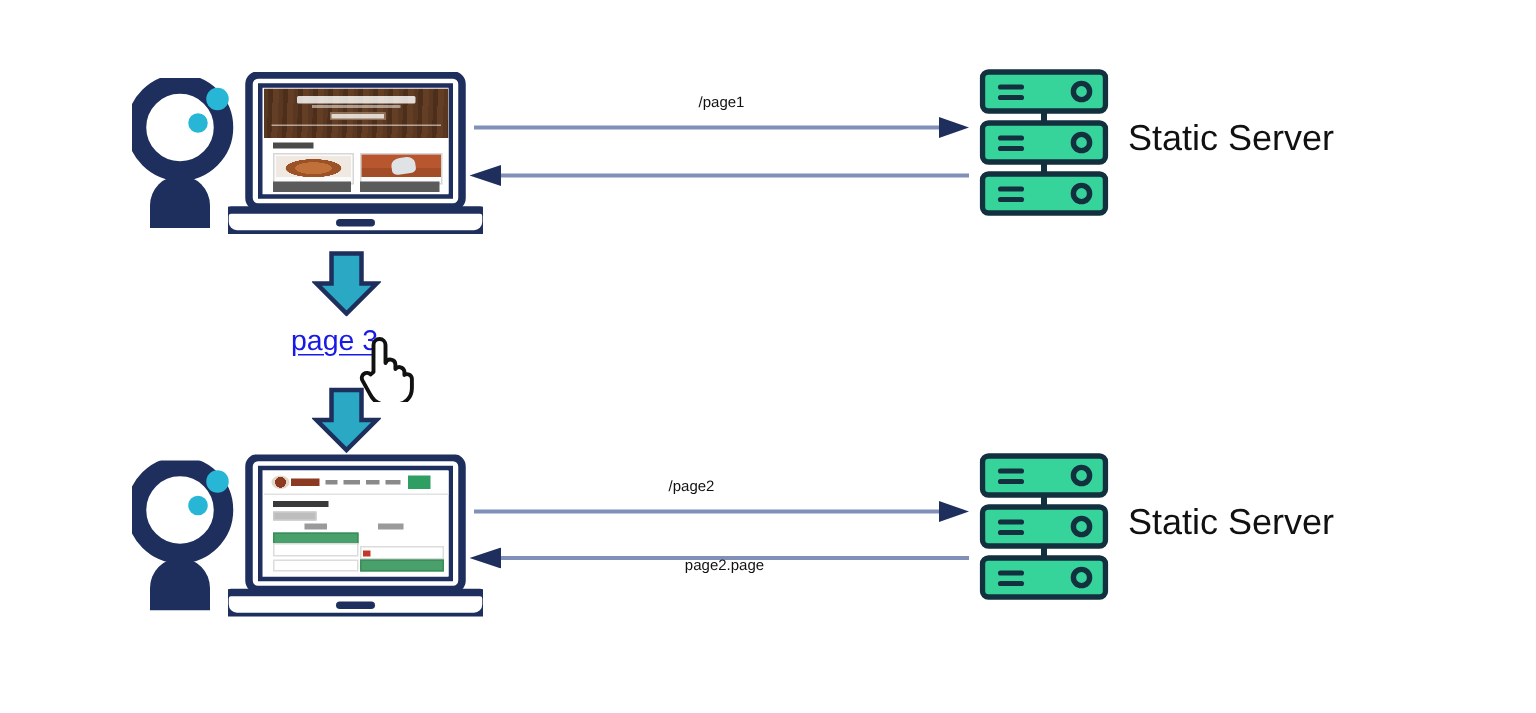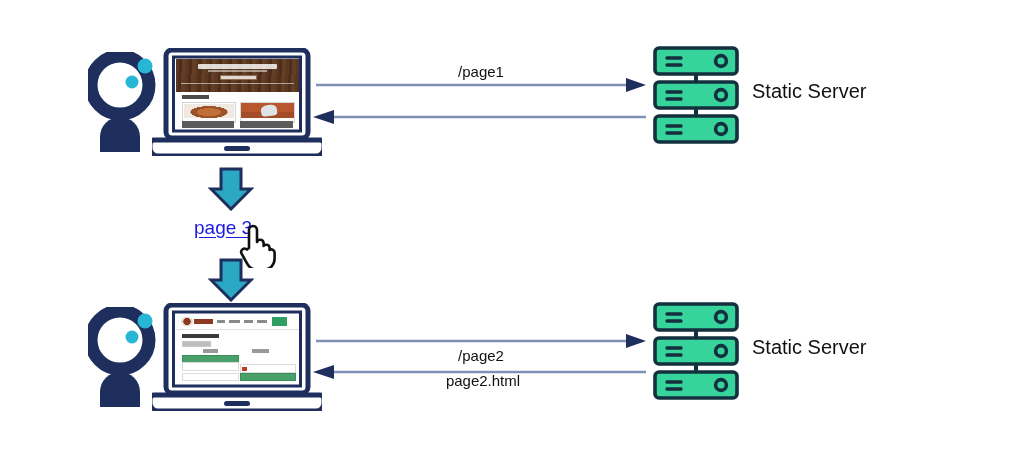--- a/index.html
+++ b/index.html
@@ -141,28 +141,28 @@
   }
 
   
   .server-stack { width: 86px; height: 100px; }
 
   
   .h-arrow { height: 14px; }
 
   
   .arrow-label {
-    font-size: 15px;
+    font-size: 10px;
     color: #111111;
     white-space: nowrap;
     text-align: center;
     line-height: 1;
   }
   .server-label {
-    font-size: 20px;
+    font-size: 24px;
     color: #111111;
     white-space: nowrap;
     line-height: 1;
   }
 
   
   .link-text {
     font-size: 19px;
     color: #1a1ae6;
     text-decoration: underline;
@@ -320,29 +320,29 @@
       <div class="pm2-row" style="left:52%; width:44%; top:84%;"></div>
     </div>
   </div>
 
   <div class="abs h-arrow" style="left:316px; top:334px; width:330px;">
     <svg viewBox="0 0 330 14" width="330" height="14" aria-hidden="true">
       <line x1="0" y1="7" x2="314" y2="7" stroke="#8190b8" stroke-width="2.6"></line>
       <polygon points="330,7 310,0 310,14" fill="#1e2f5e"></polygon>
     </svg>
   </div>
-  <div class="abs arrow-label" style="left:416px; top:320px; width:130px;margin-top:28px;">/page2</div>
+  <div class="abs arrow-label" style="left:396px; top:320px; width:130px;">/page2</div>
 
   <div class="abs h-arrow" style="left:313px; top:365px; width:333px;">
     <svg viewBox="0 0 333 14" width="333" height="14" aria-hidden="true">
       <line x1="19" y1="7" x2="333" y2="7" stroke="#8190b8" stroke-width="2.6"></line>
       <polygon points="0,7 21,0 21,14" fill="#1e2f5e"></polygon>
     </svg>
   </div>
-  <div class="abs arrow-label" style="left:408px; top:373px; width:150px;">page2.html</div>
+  <div class="abs arrow-label" style="left:408px; top:373px; width:150px;">page2.page</div>
 
   <div class="abs server-stack" style="left:653px; top:301px;">
     <svg viewBox="0 0 86 100" width="86" height="100" aria-hidden="true">
       <line x1="43" y1="28" x2="43" y2="40" stroke="#13303f" stroke-width="4"></line>
       <line x1="43" y1="60" x2="43" y2="72" stroke="#13303f" stroke-width="4"></line>
       <g fill="#36d39a" stroke="#13303f" stroke-width="3.6">
         <rect x="2" y="3" width="82" height="26" rx="4"></rect>
         <rect x="2" y="37" width="82" height="26" rx="4"></rect>
         <rect x="2" y="71" width="82" height="26" rx="4"></rect>
       </g>

